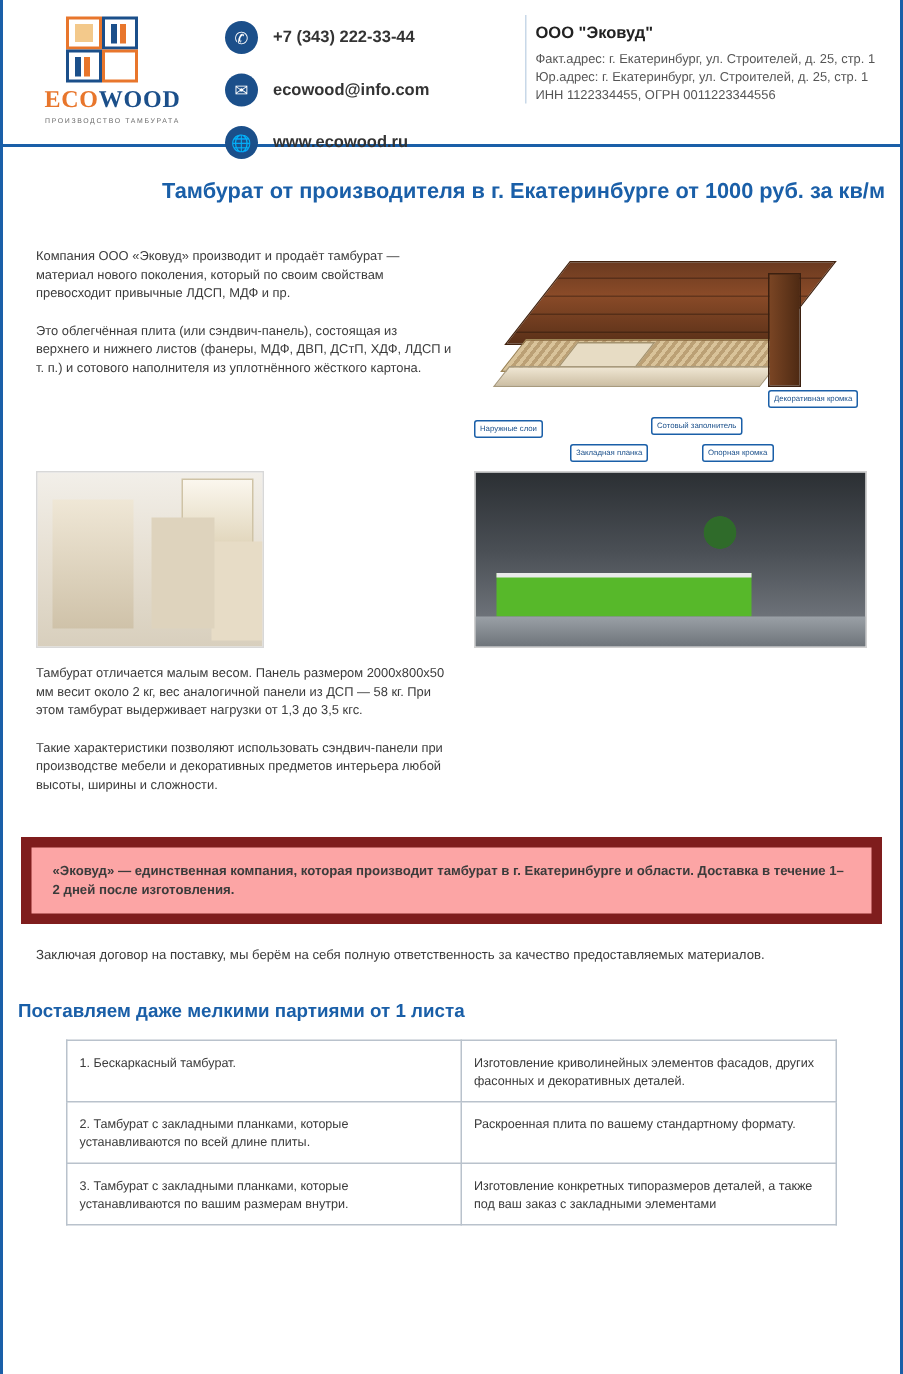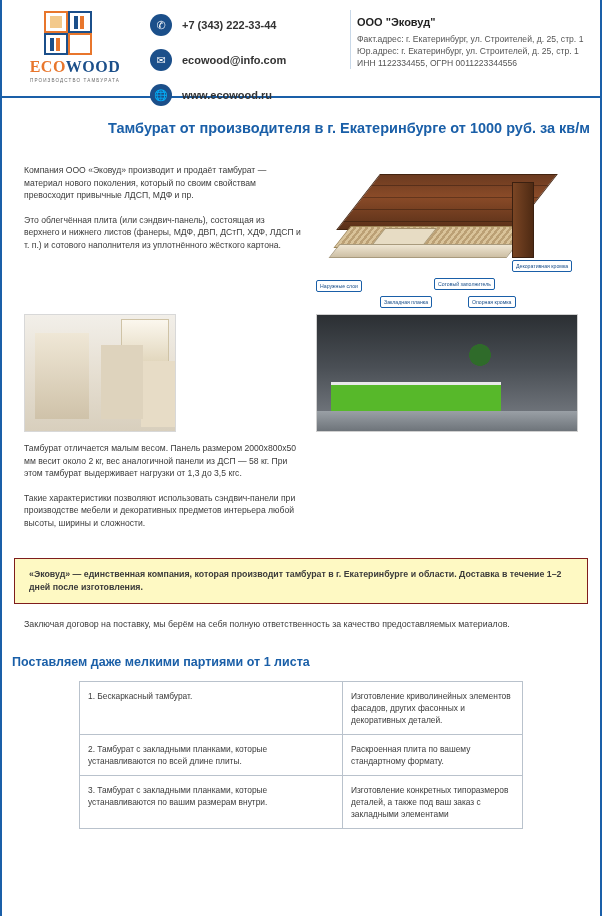--- a/index.html
+++ b/index.html
@@ -272,22 +272,22 @@
     font-size: 8.6px;
     line-height: 12.6px;
     color: #3b3b3b;
   }
   .block2-text p { margin: 0 0 12px 0; }
   .block2-right { flex: 1; }
 
   
   .highlight {
     margin: 16px 12px 0 12px;
-    background: #fef9c3;
-    border: 1px solid #7f1d1d;
+    background: #fca5a5;
+    border: 7px solid #7f1d1d;
     padding: 9px 14px;
     font-size: 8.8px;
     line-height: 13px;
     font-weight: bold;
     color: #3b3b3b;
   }
 
   
   .para-block {
     padding: 14px 22px 0 22px;
@@ -301,21 +301,21 @@
   .section-head {
     text-align: left;
     font-size: 12.5px;
     font-weight: bold;
     color: #1a5fa8;
     padding: 10px 10px 12px 10px;
   }
 
   
   table.features {
-    width: 444px;
+    width: 514px;
     margin: 0 auto;
     border-collapse: collapse;
     table-layout: fixed;
   }
   table.features td {
     border: 1px solid #b9c2cc;
     padding: 8px 8px;
     font-size: 8.4px;
     line-height: 12px;
     color: #3b3b3b;

